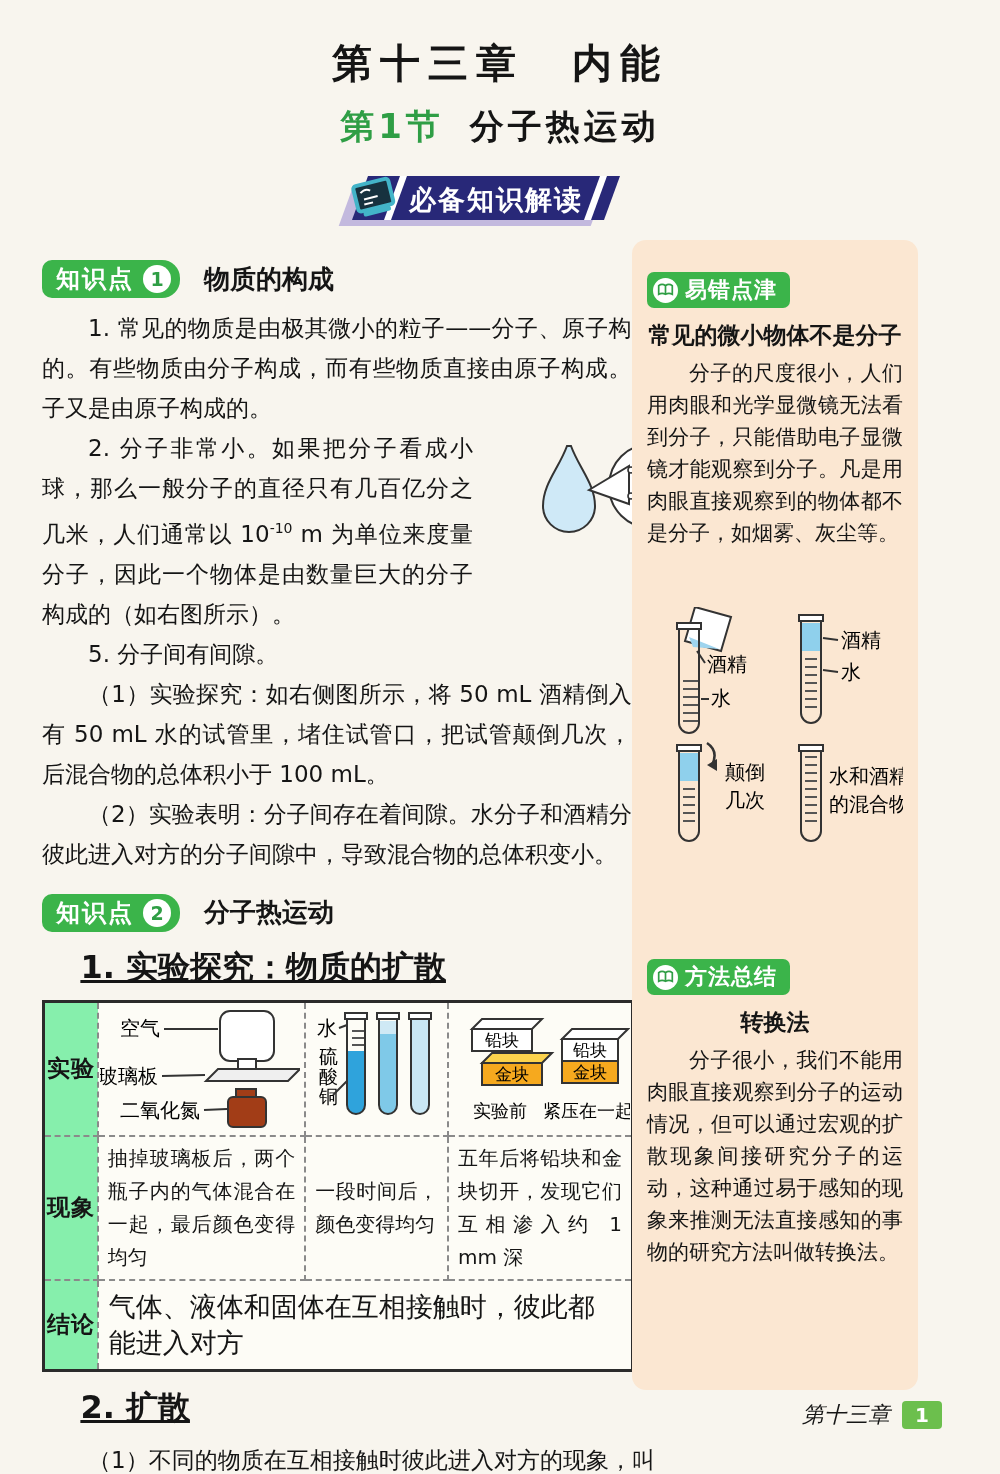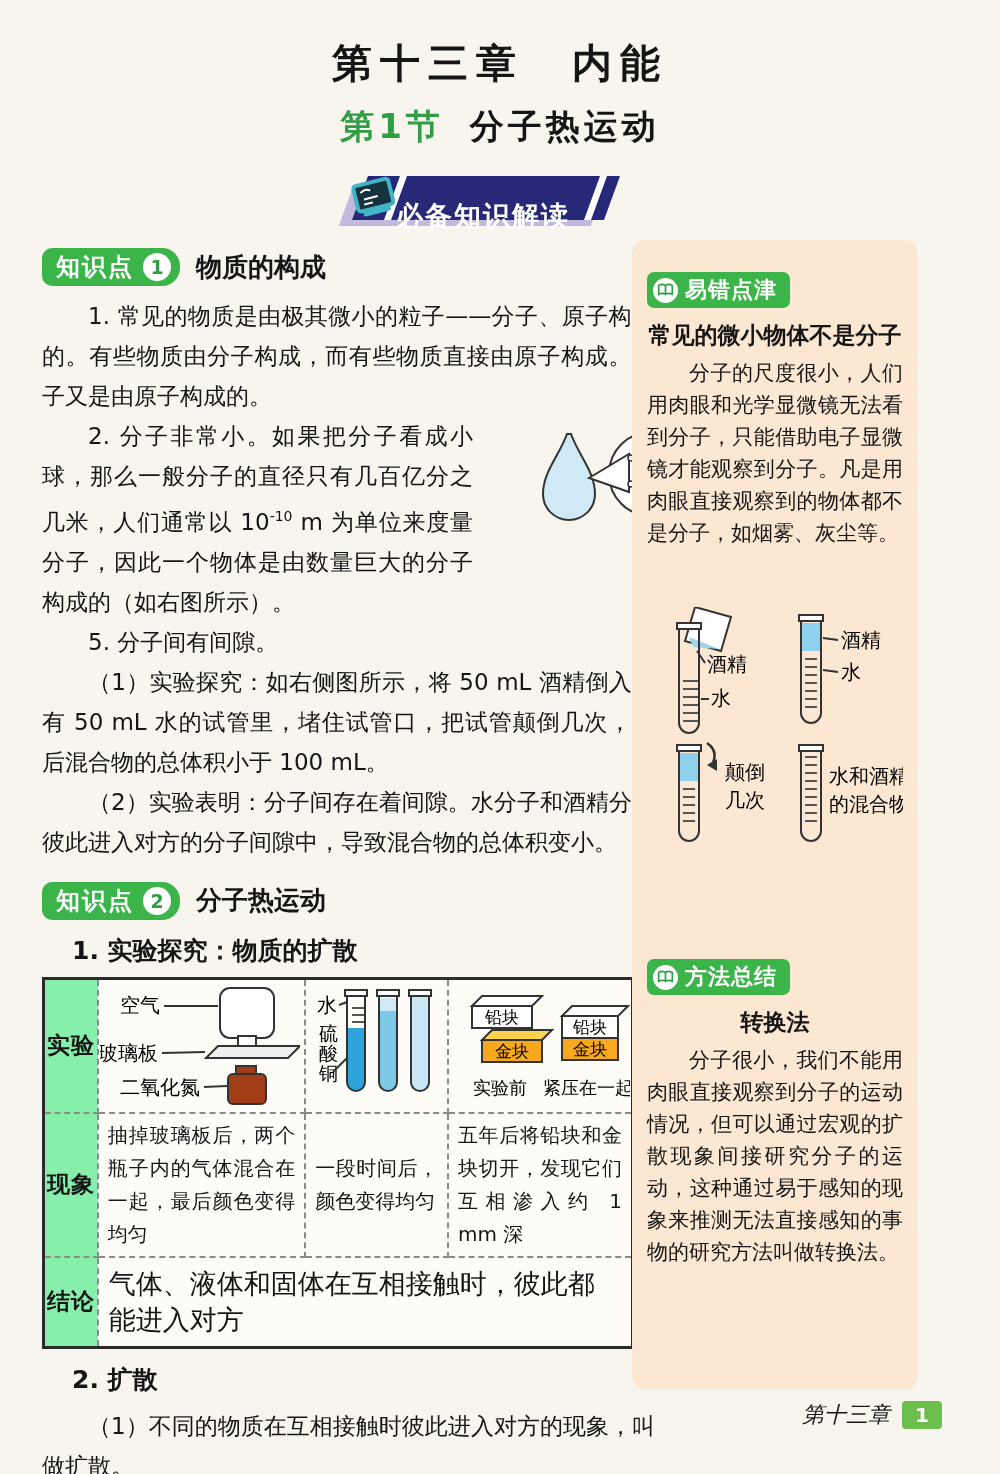--- a/index.html
+++ b/index.html
@@ -8,36 +8,36 @@
   .chapter-title{position:absolute;top:36px;left:0;width:100%;text-align:center;
        font-size:40px;font-weight:bold;letter-spacing:8px;}
   .section-line{position:absolute;top:104px;left:0;width:100%;text-align:center;
        font-size:34px;font-weight:bold;letter-spacing:4px;}
   .section-num{color:#2f9e45;margin-right:26px;}
   
   .banner-area{position:absolute;left:330px;top:174px;width:300px;height:54px;}
   .banner-shadow{position:absolute;left:16px;top:12px;width:252px;height:40px;background:#c3b9de;transform:skewX(-20deg);}
   .banner-bg{position:absolute;left:30px;top:2px;width:252px;height:44px;background:#282878;transform:skewX(-20deg);}
   .banner-slash{position:absolute;top:2px;width:7px;height:44px;background:#fff;transform:skewX(-20deg);}
-  .banner-label{position:absolute;left:66px;top:24px;width:200px;color:#fff;
+  .banner-label{position:absolute;left:66px;top:8px;width:200px;text-align:center;color:#fff;
        font-size:27px;font-weight:bold;letter-spacing:2px;}
   .banner-icon{position:absolute;left:18px;top:-2px;}
   
-  .kp-row{display:flex;align-items:center;gap:16px;margin:4px 0 10px 0;}
+  .kp-row{display:flex;align-items:center;gap:24px;margin:16px 0 10px 0;}
   .kp-badge{background:#3bb44a;color:#fff;font-size:24px;font-weight:bold;
        padding:3px 9px 3px 14px;border-radius:10px 18px 18px 10px;display:inline-flex;align-items:center;gap:9px;letter-spacing:2px;}
   .kp-num{width:28px;height:28px;background:#fff;color:#2f9e45;border-radius:50%;
        display:inline-flex;align-items:center;justify-content:center;font-size:19px;font-weight:bold;letter-spacing:0;}
   .kp-title{font-size:26px;font-weight:bold;}
   
   .left-col{position:absolute;left:42px;top:244px;width:613px;}
   .para{font-size:23px;line-height:40px;text-align:justify;text-indent:2em;margin:0;}
   .sup{font-size:14px;vertical-align:super;}
   .drop-fig{float:right;width:172px;height:118px;margin:4px 0 4px 10px;}
-  .sub-head{font-size:25px;font-weight:bold;margin:14px 0 10px 0;text-indent:1.2em;}
+  .sub-head{font-size:32px;font-weight:bold;margin:14px 0 10px 0;text-indent:1.2em;text-decoration:underline;}
   
   table.exp{border-collapse:collapse;width:592px;margin:4px 0 10px 0;border:3px solid #2b2b2b;background:#fdfcf6;}
   table.exp td{border:2px dashed #8a8a8a;vertical-align:middle;}
   td.rowlab{background:#86efac;font-weight:bold;font-size:23px;text-align:center;width:62px;letter-spacing:1px;}
   td.diag{padding:2px 1px;}
   td.phen{font-size:20px;line-height:33px;padding:5px 9px;text-align:justify;}
   td.concl{font-size:27px;padding:8px 10px;}
   
   .sidebar{position:absolute;left:632px;top:240px;width:286px;height:1150px;background:#fbe7d2;
        border-radius:14px;box-sizing:border-box;padding:32px 15px 0 15px;}

